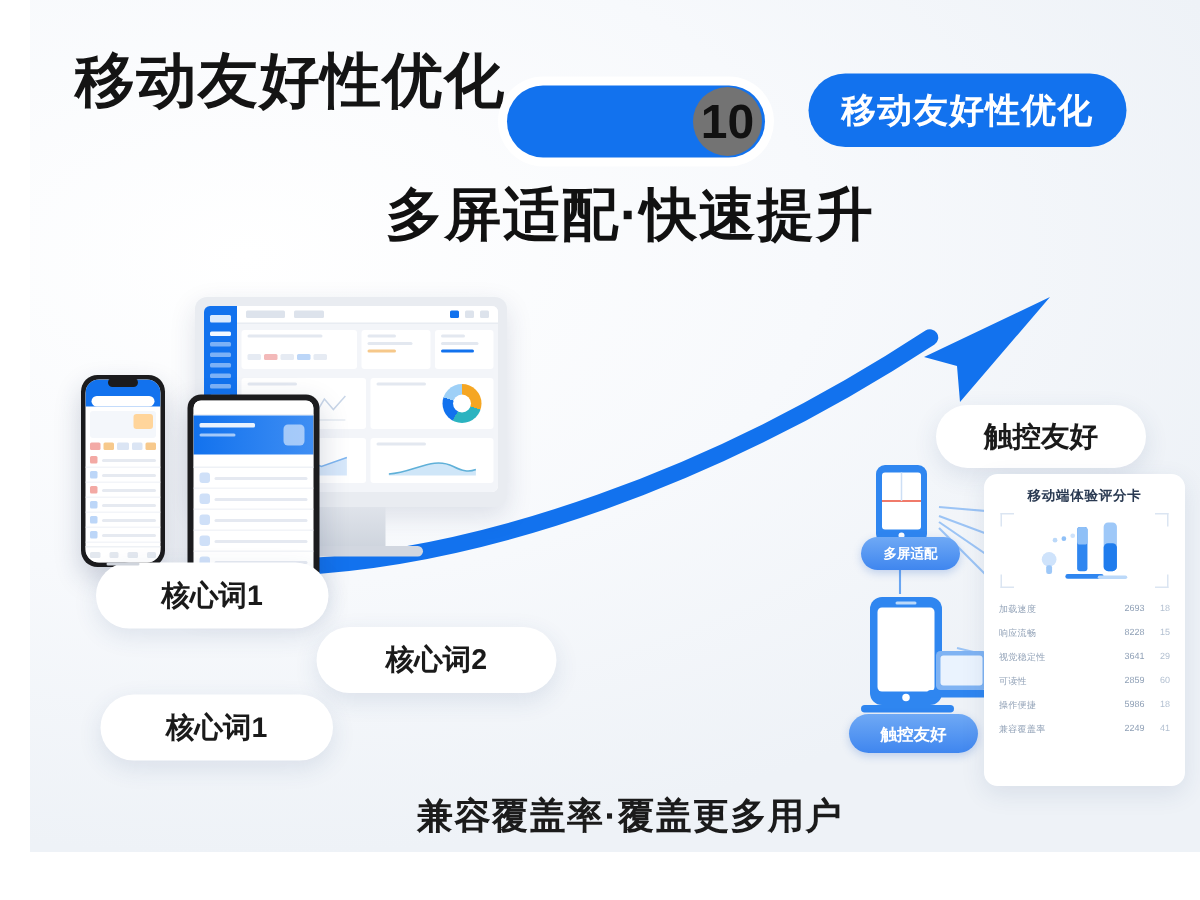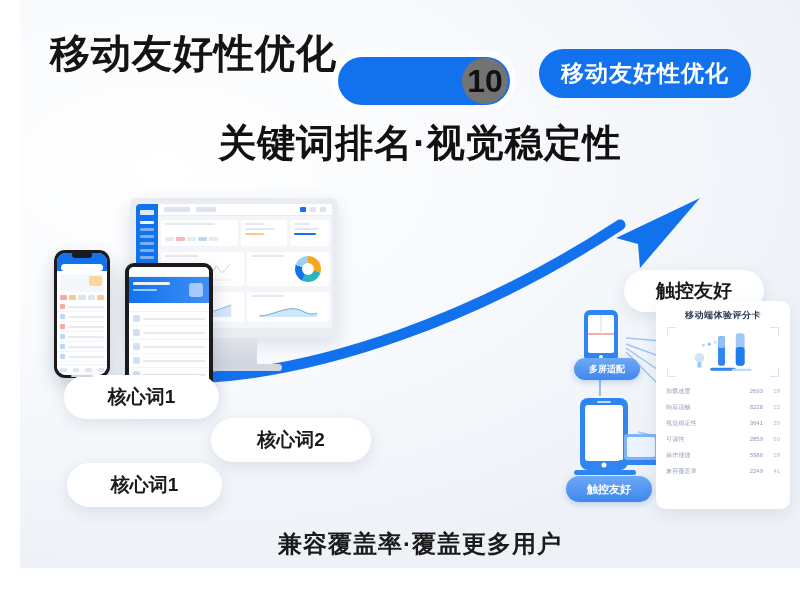--- a/index.html
+++ b/index.html
@@ -137,21 +137,21 @@
   #pill-kw3 {left:47px; top:463px; width:155px;height:44px;}
   #pill-layout{left:375px;top:345px;width:145px;height:42px;}
   #pill-touch {left:604px;top:270px;width:140px;height:42px;}
 
   
   .panel{
     position:absolute;left:540px;top:300px;width:232px;height:218px;
   }
   .diagram{position:absolute;left:4px;top:4px;width:106px;height:210px;}
   .minicard{
-    position:absolute;left:96px;top:1px;width:134px;height:208px;
+    position:absolute;left:96px;top:16px;width:134px;height:208px;
     background:#fff;border-radius:9px;box-shadow:0 5px 16px rgba(40,70,120,.10);
     padding:8px 9px;box-sizing:border-box;
   }
   .mc-title{font-size:9px;font-weight:bold;color:#2a3a52;text-align:center;letter-spacing:.5px;}
   .mc-hero{position:relative;height:50px;margin:5px 2px 6px 2px;}
   .mc-hero .brk{position:absolute;width:8px;height:8px;border:1.4px solid #dbe5f2;}
   .mc-hero .b1{left:0;top:0;border-right:0;border-bottom:0;}
   .mc-hero .b2{right:0;top:0;border-left:0;border-bottom:0;}
   .mc-hero .b3{left:0;bottom:0;border-right:0;border-top:0;}
   .mc-hero .b4{right:0;bottom:0;border-left:0;border-top:0;}
@@ -175,21 +175,21 @@
 <div id="stage">
 
   <div class="h-title">移动友好性优化</div>
 
   <div class="topbadge">
     <span class="tnum">10</span>
   </div>
 
   <div class="rightpill">移动友好性优化</div>
 
-  <div class="h-sub">关键词排名·视觉稳定性</div>
+  <div class="h-sub">多屏适配·快速提升</div>
 
   <svg id="arrow" viewBox="0 0 800 280">
     <path d="M178 228 C 300 222, 455 170, 600 75" fill="none" stroke="#1272ee" stroke-width="11" stroke-linecap="round"></path>
     <path d="M680 48 L 596 88 L 618 94 L 620 118 Z" fill="#1272ee"></path>
   </svg>
 
   <div class="monitor">
     <div class="mon-bez">
       <div class="mon-scr">
         <div class="dash-side">

